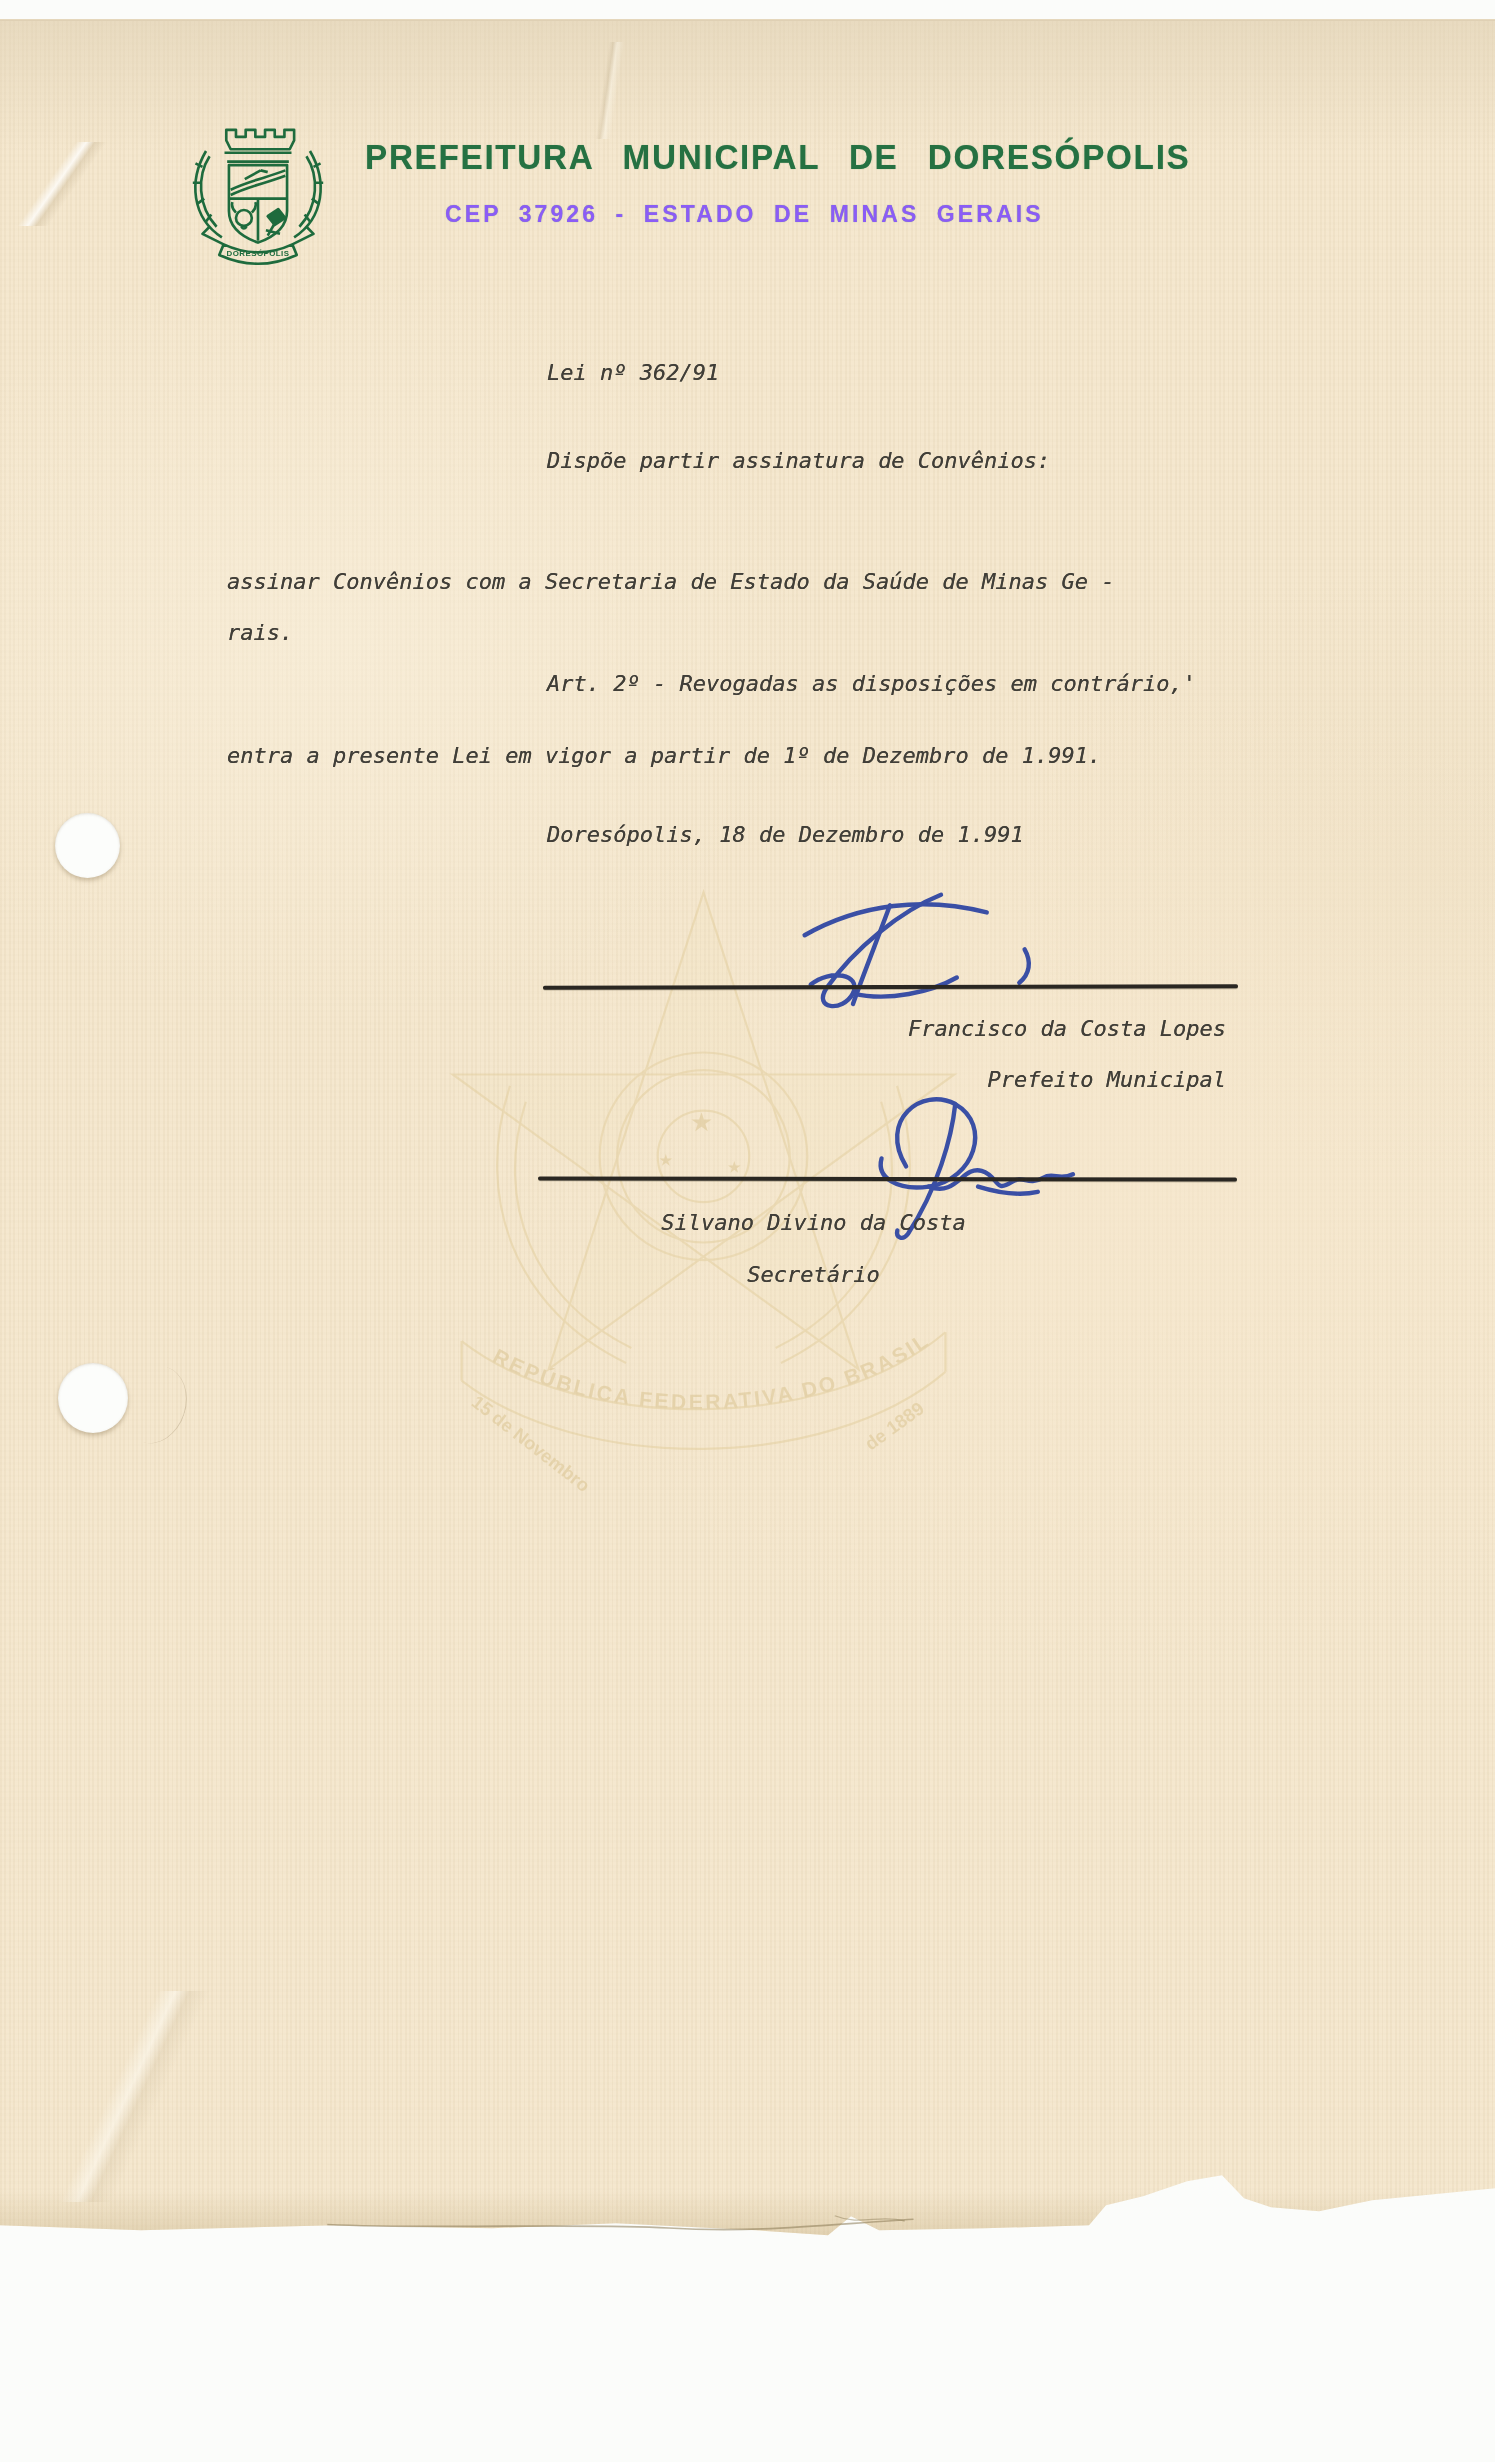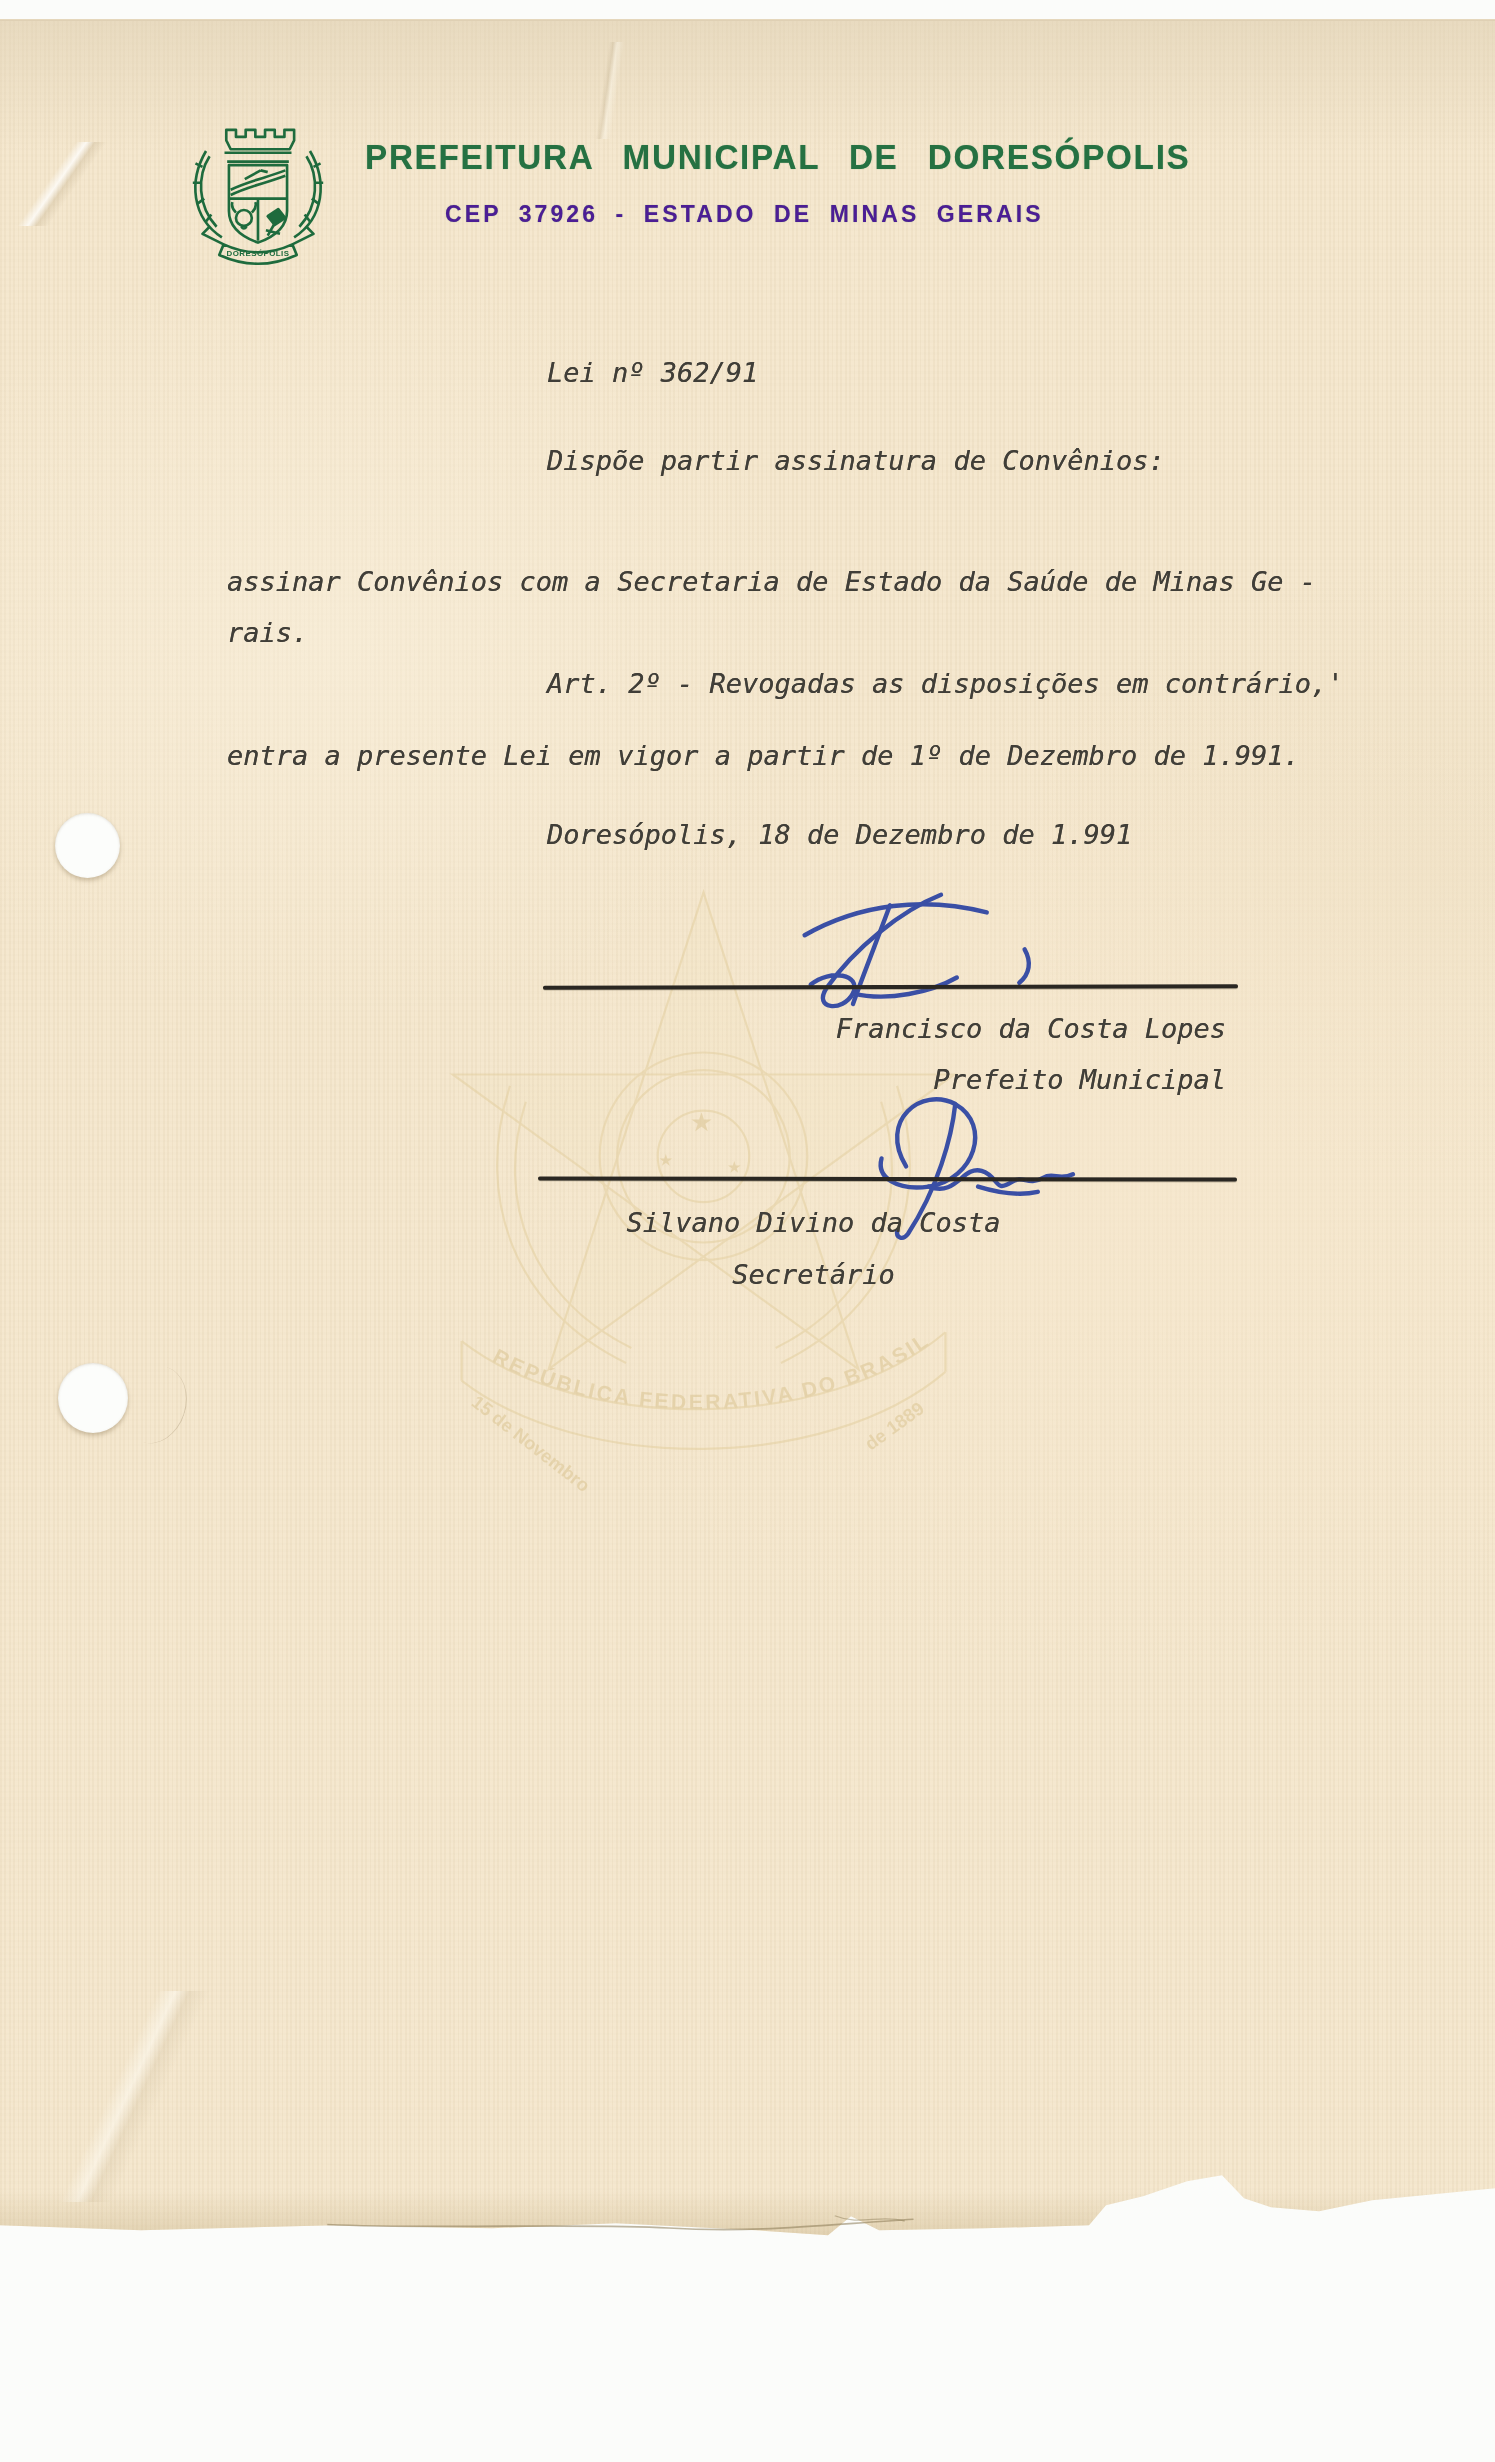--- a/index.html
+++ b/index.html
@@ -38,24 +38,24 @@
   .hole2{left:58px;top:1363px;width:70px;height:70px;}
   .hole2-crease{position:absolute;left:123px;top:1365px;width:62px;height:79px;
     border-right:1.8px solid rgba(150,130,95,.30);border-radius:50%;transform:rotate(18deg);}
   
   .hdr-title{position:absolute;left:365px;top:137px;white-space:nowrap;
     font-family:"Liberation Sans",sans-serif;font-weight:700;font-size:35px;line-height:40px;
     letter-spacing:1.8px;word-spacing:19.3px;color:#257142;
     transform:scaleX(.95);transform-origin:left top;text-shadow:0 0 0.9px rgba(37,113,66,.55);}
   .hdr-sub{position:absolute;left:445px;top:201px;white-space:nowrap;
     font-family:"Liberation Sans",sans-serif;font-weight:700;font-size:23px;line-height:26px;
-    letter-spacing:3.1px;word-spacing:8px;color:#4c1d95;text-shadow:0 0 0.9px rgba(37,113,66,.5);}
+    letter-spacing:3.1px;word-spacing:8px;color:#8b5cf6;text-shadow:0 0 0.9px rgba(37,113,66,.5);}
   
   .tw{position:absolute;white-space:nowrap;font-family:"DejaVu Sans Mono",monospace;
-      font-style:italic;font-size:27px;line-height:32px;color:#403e38;
+      font-style:italic;font-size:22px;line-height:32px;color:#403e38;
       text-shadow:0 0 0.6px rgba(58,56,50,.85);}
   .ind{left:547px;}  .mar{left:227px;}
   .y-lei{top:357px;} .y-disp{top:445px;} .y-a1l1{top:514px;} .y-a1l2{top:566px;}
   .y-a1l3{top:617px;} .y-a2l1{top:668px;} .y-a2l2{top:740px;} .y-date{top:819px;}
   
   .sig-rule{position:absolute;height:4.4px;background:#2a2722;border-radius:1.8px;
     box-shadow:0 0.9px 0 rgba(90,80,60,.35);}
   .rule1{left:543px;top:985px;width:695px;transform:rotate(-.12deg);}
   .rule2{left:538px;top:1177px;width:699px;transform:rotate(.1deg);}
   .sig-name{position:absolute;text-align:center;}

